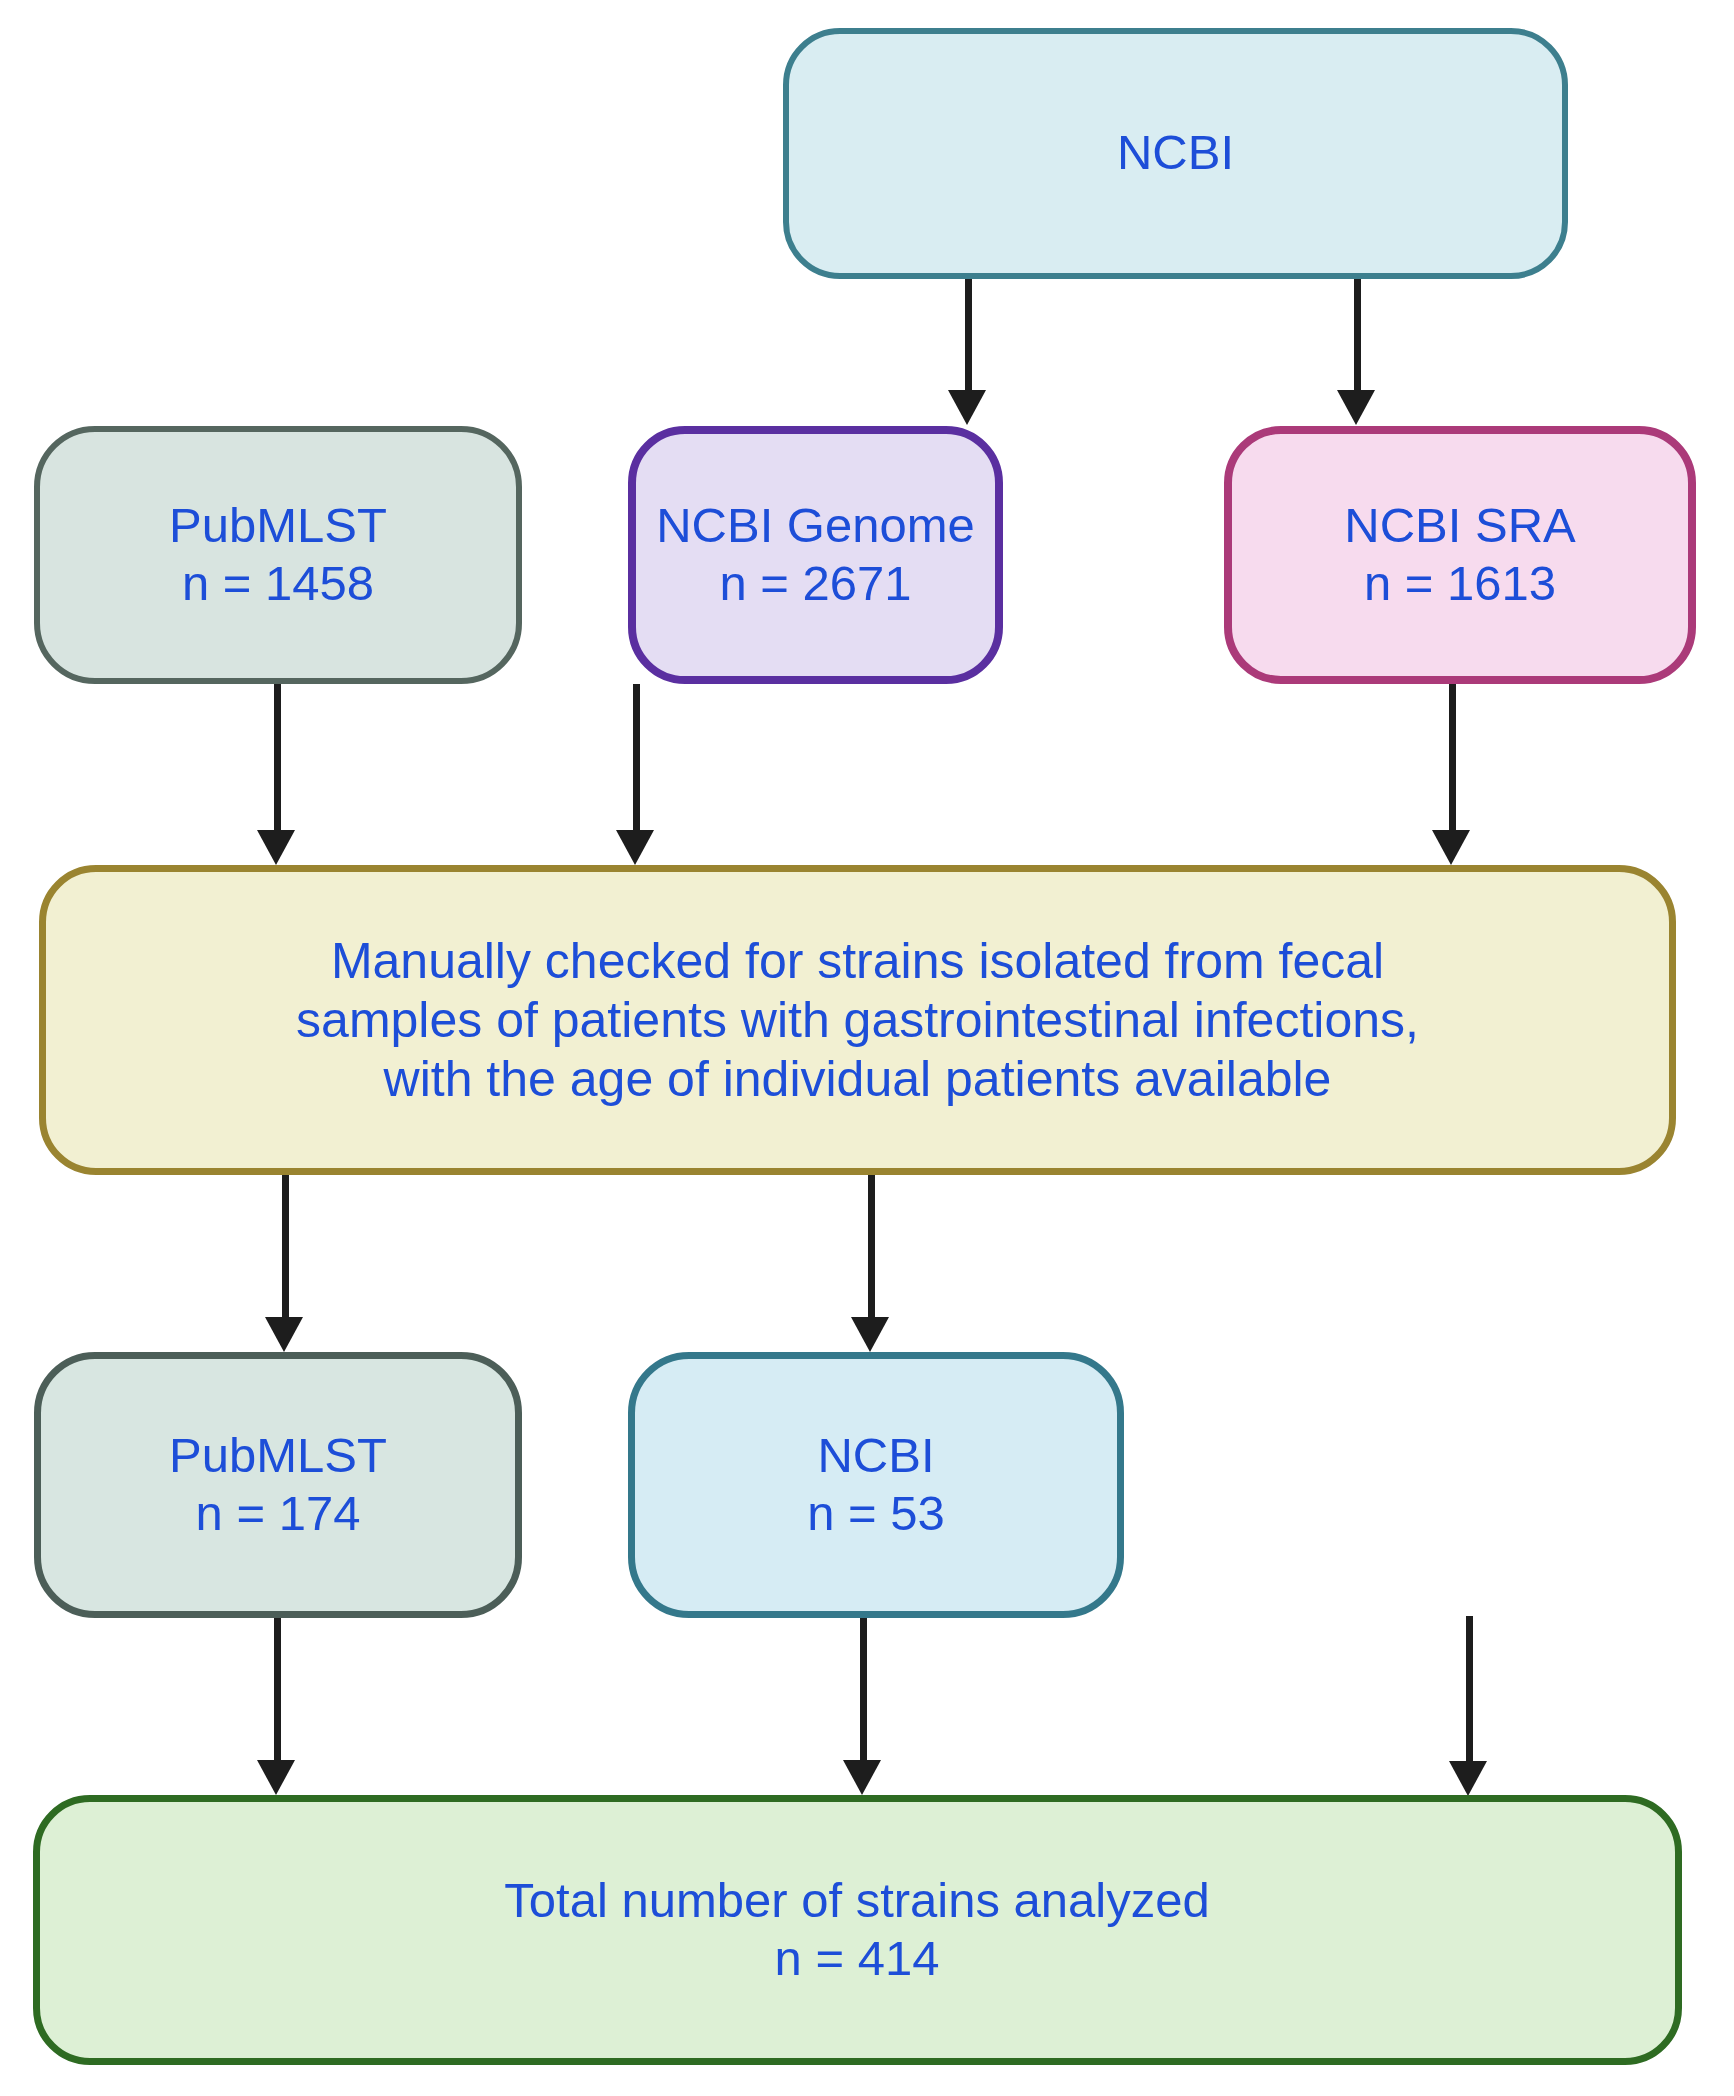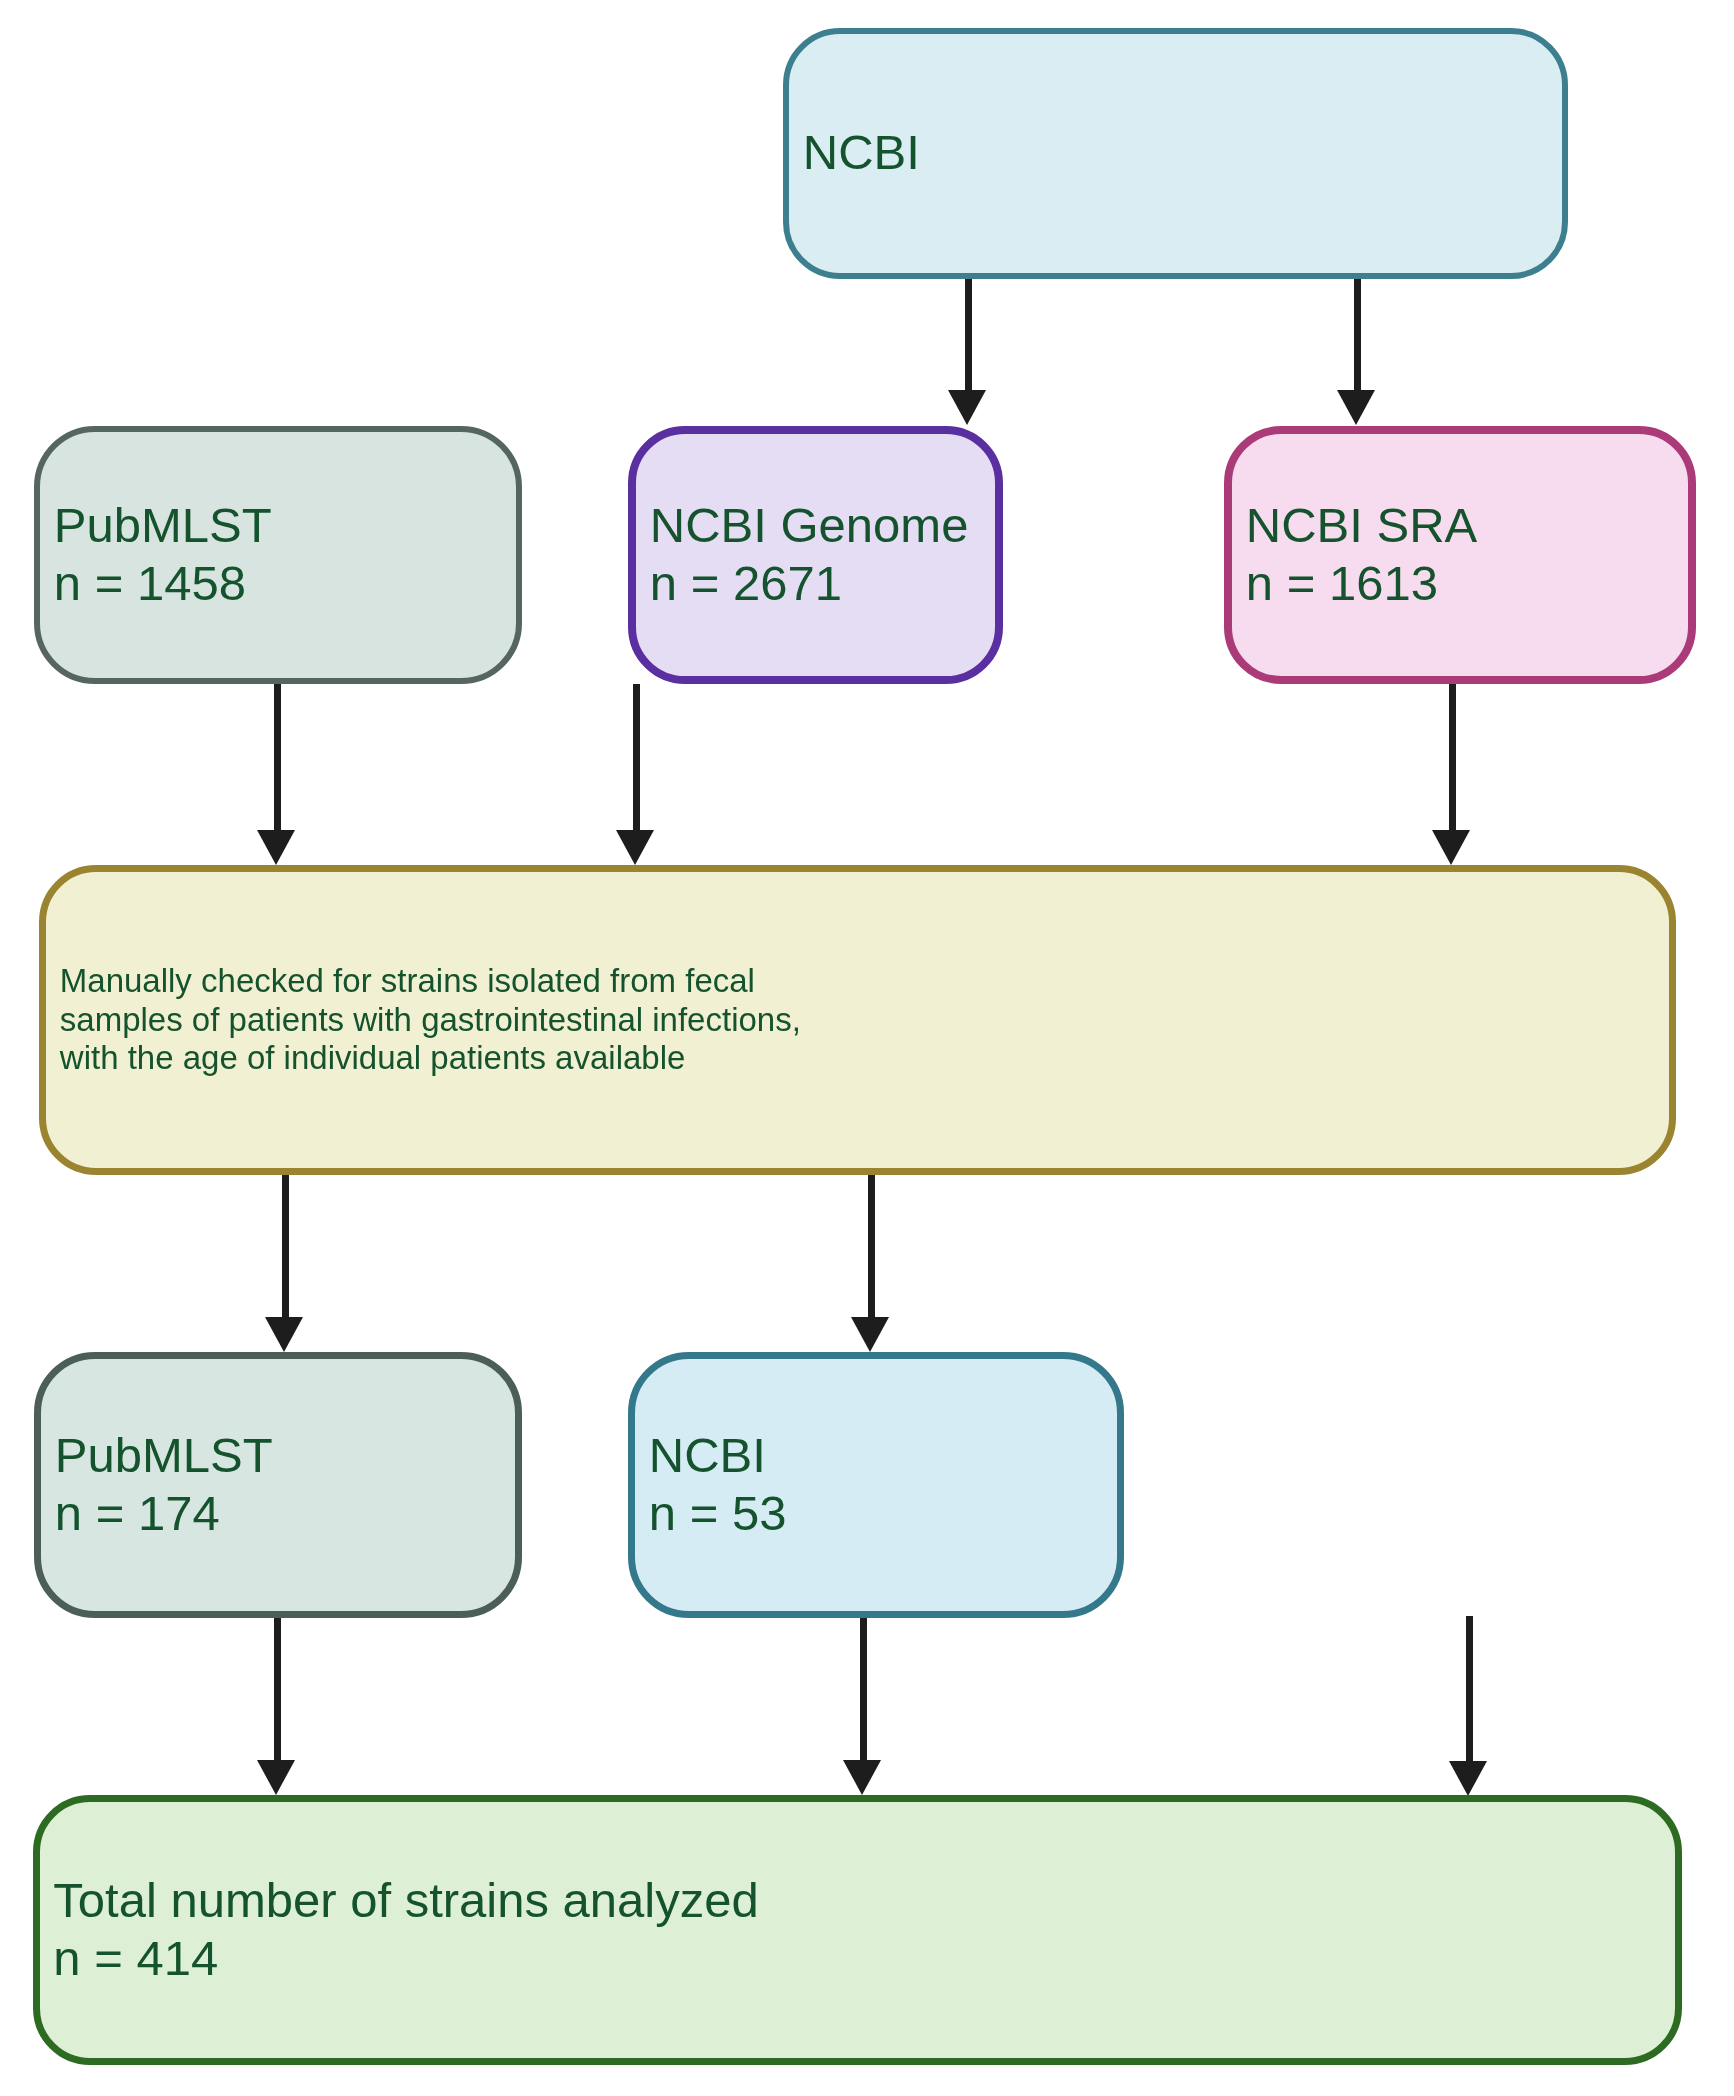--- a/index.html
+++ b/index.html
@@ -14,36 +14,36 @@
     background: #ffffff;
     overflow: hidden;
     font-family: "Liberation Sans", sans-serif;
   }
   .node {
     position: absolute;
     box-sizing: border-box;
     display: flex;
     align-items: center;
     justify-content: center;
-    text-align: left;
-    color: #14532d;
+    text-align: center;
+    color: #1d4ed8;
     line-height: 1.18;
     padding: 5.9px 13.8px;
     white-space: pre-line;
   }
   .node .node-text {
     display: block;
     width: 100%;
   }
   
   #node-ncbi-root      { left: 783px;  top: 27.6px;   width: 785px;  height: 251px; border-radius: 57px; font-size: 49px; }
   #node-pubmlst-raw    { left: 34px;   top: 426px;  width: 488px;  height: 258px; border-radius: 61px; font-size: 49px; }
   #node-ncbi-genome    { left: 628px;  top: 426px;  width: 375px;  height: 258px; border-radius: 57px; font-size: 49px; }
   #node-ncbi-sra       { left: 1224px; top: 426px;  width: 472px;  height: 258px; border-radius: 57px; font-size: 49px; }
-  #node-manual-check   { left: 39px;   top: 865px;  width: 1637px; height: 310px; border-radius: 57px; font-size: 33px; }
+  #node-manual-check   { left: 39px;   top: 865px;  width: 1637px; height: 310px; border-radius: 57px; font-size: 50px; }
   #node-pubmlst-final  { left: 34px;   top: 1352px; width: 488px;  height: 266px; border-radius: 61px; font-size: 49px; }
   #node-ncbi-final     { left: 628px;  top: 1352px; width: 496px;  height: 266px; border-radius: 61px; font-size: 49px; }
   #node-sequenced      { left: 1224px; top: 1350px; width: 481px;  height: 266px; border-radius: 57px; font-size: 47px; }
   #node-total          { left: 32.5px;   top: 1795px; width: 1649px; height: 270px; border-radius: 57px; font-size: 49px; }
 
   
   .arrow { position: absolute; }
   .arrow .shaft {
     position: absolute;
     left: 0;

